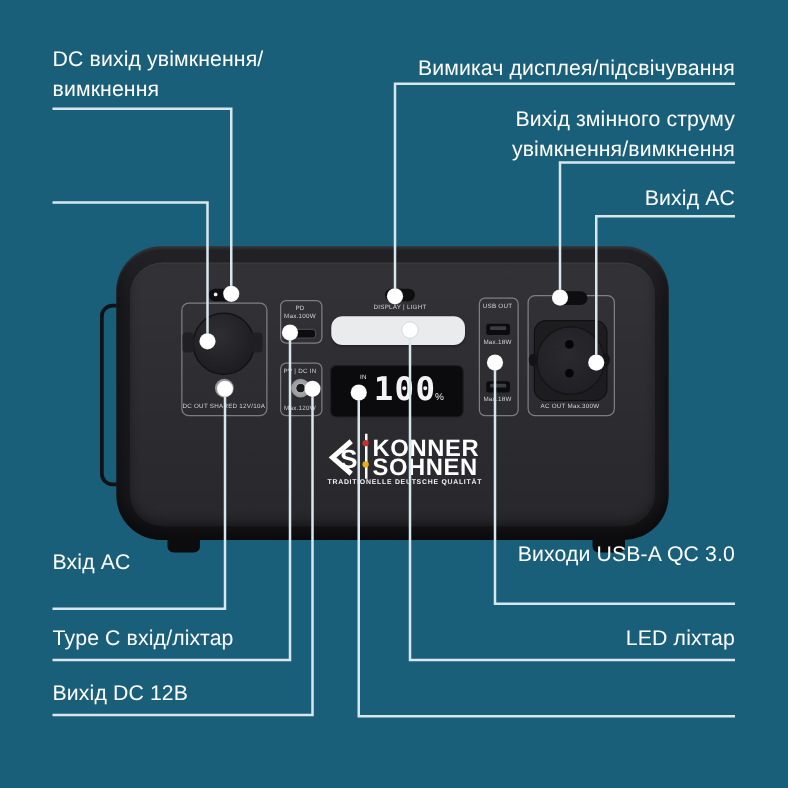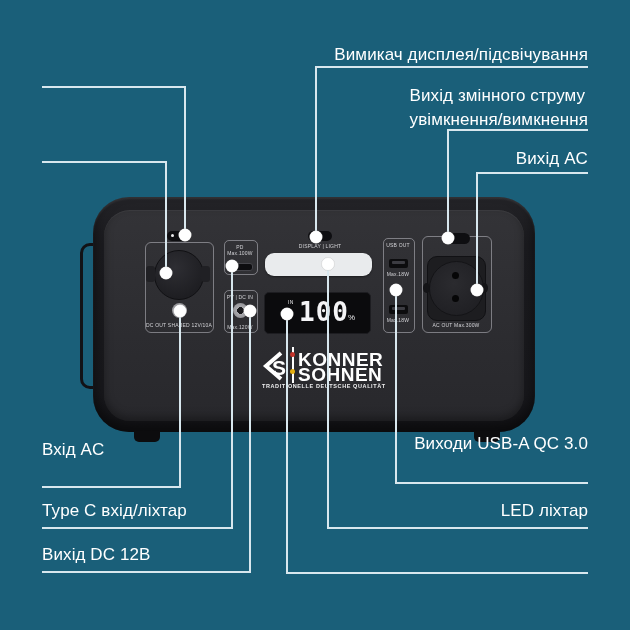--- a/index.html
+++ b/index.html
@@ -6,21 +6,21 @@
   .stage{
     position:relative;width:630px;height:630px;overflow:hidden;
     background:#1a5f79;
     font-family:"Liberation Sans","DejaVu Sans",sans-serif;
   }
   
   .lbl{
     position:absolute;color:#ffffff;font-size:17px;line-height:24px;
     white-space:pre-line;letter-spacing:0.1px;
   }
-  .lbl.right{text-align:left;}
+  .lbl.right{text-align:right;}
   [data-name="label-dc-switch"]{left:42px;top:36px;}
   [data-name="label-dc-socket"]{left:42px;top:111px;}
   [data-name="label-display-switch"]{right:42px;top:43px;}
   [data-name="label-ac-switch"]{right:42px;top:84px;}
   [data-name="label-ac-out"]{right:42px;top:147px;}
   [data-name="label-ac-in"]{left:42px;top:438px;}
   [data-name="label-type-c"]{left:42px;top:499px;}
   [data-name="label-dc-12v"]{left:42px;top:543px;}
   [data-name="label-usb-a"]{right:42px;top:432px;}
   [data-name="label-led-light"]{right:42px;top:499px;}
@@ -228,20 +228,22 @@
       <circle cx="477" cy="290" r="6.5" data-name="callout-dot-ac-out"></circle>
       <circle cx="180" cy="311" r="6.5" data-name="callout-dot-ac-in"></circle>
       <circle cx="232" cy="266" r="6.5" data-name="callout-dot-type-c"></circle>
       <circle cx="250" cy="311" r="6.5" data-name="callout-dot-dc-12v"></circle>
       <circle cx="396" cy="290" r="6.5" data-name="callout-dot-usb-a"></circle>
       <circle cx="328" cy="264" r="6.5" data-name="callout-dot-led-light"></circle>
       <circle cx="287" cy="314" r="6.5" data-name="callout-dot-led-display"></circle>
     </g>
   </svg>
 
+  <div class="lbl" data-name="label-dc-switch">DC вихід увімкнення/
+вимкнення</div>
   <div class="lbl right" data-name="label-display-switch">Вимикач дисплея/підсвічування</div>
   <div class="lbl right" data-name="label-ac-switch">Вихід змінного струму
 увімкнення/вимкнення</div>
   <div class="lbl right" data-name="label-ac-out">Вихід AC</div>
   <div class="lbl" data-name="label-ac-in">Вхід AC</div>
   <div class="lbl" data-name="label-type-c">Type C вхід/ліхтар</div>
   <div class="lbl" data-name="label-dc-12v">Вихід DC 12В</div>
   <div class="lbl right" data-name="label-usb-a">Виходи USB-A QC 3.0</div>
   <div class="lbl right" data-name="label-led-light">LED ліхтар</div>
 

